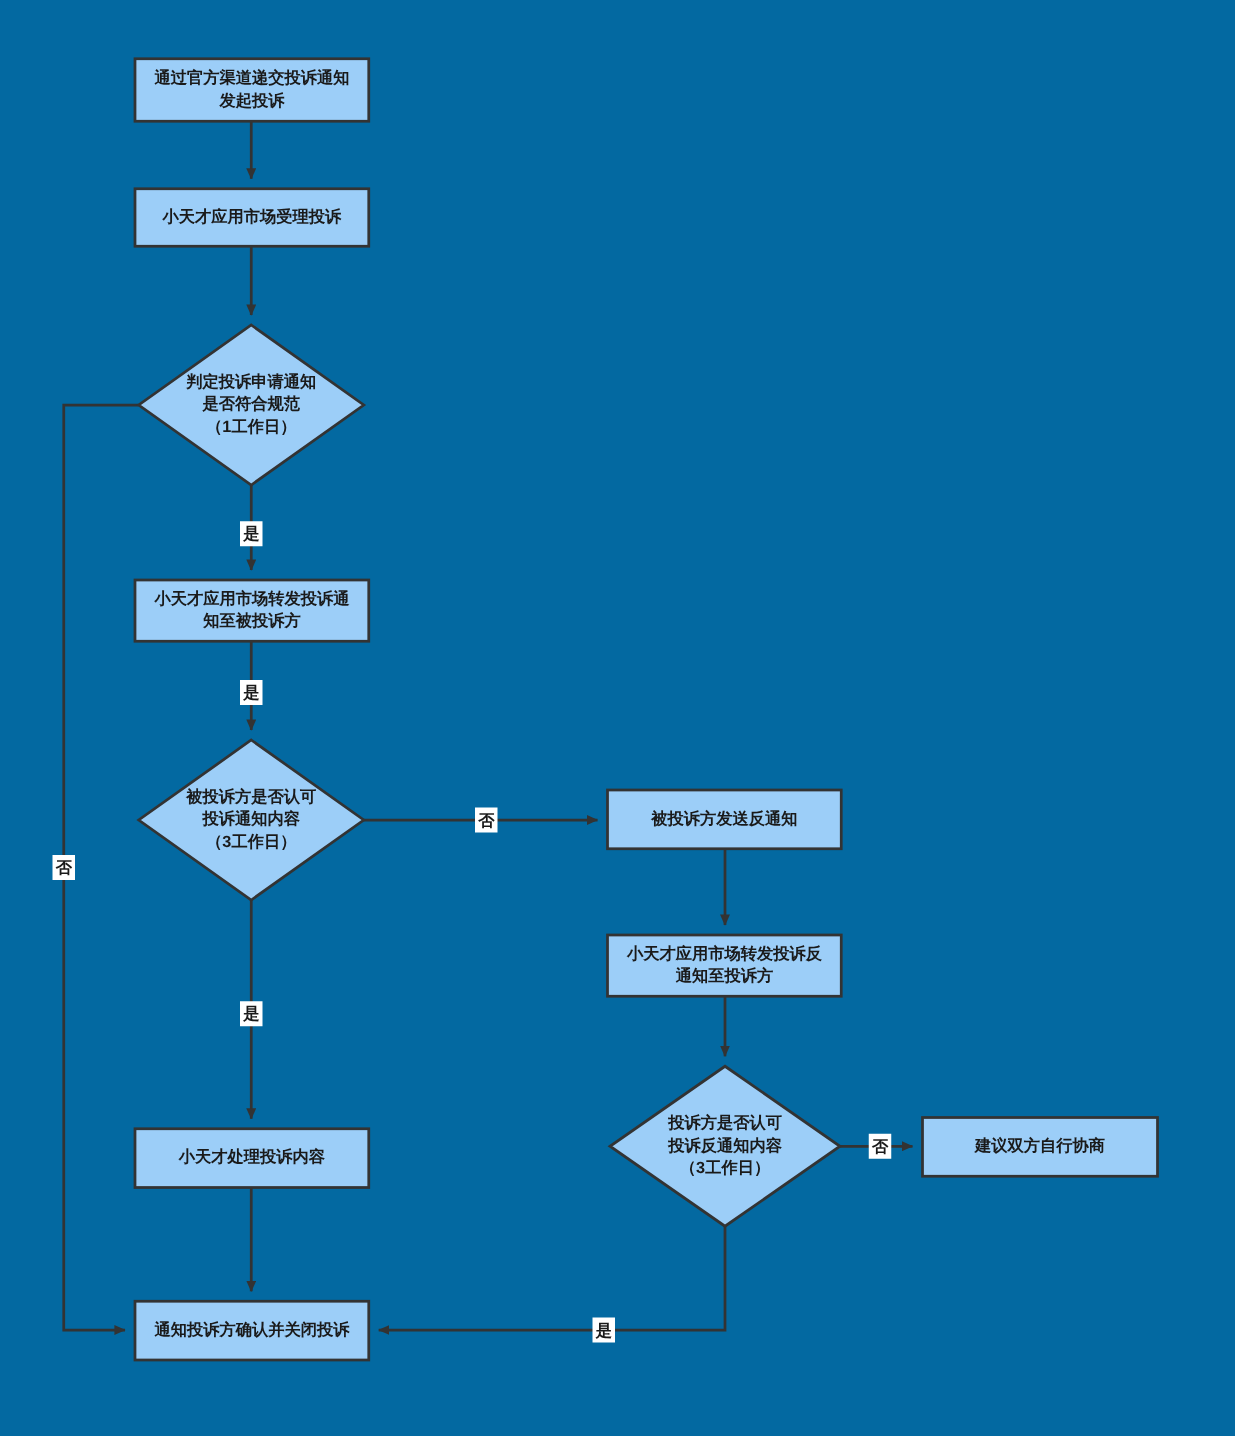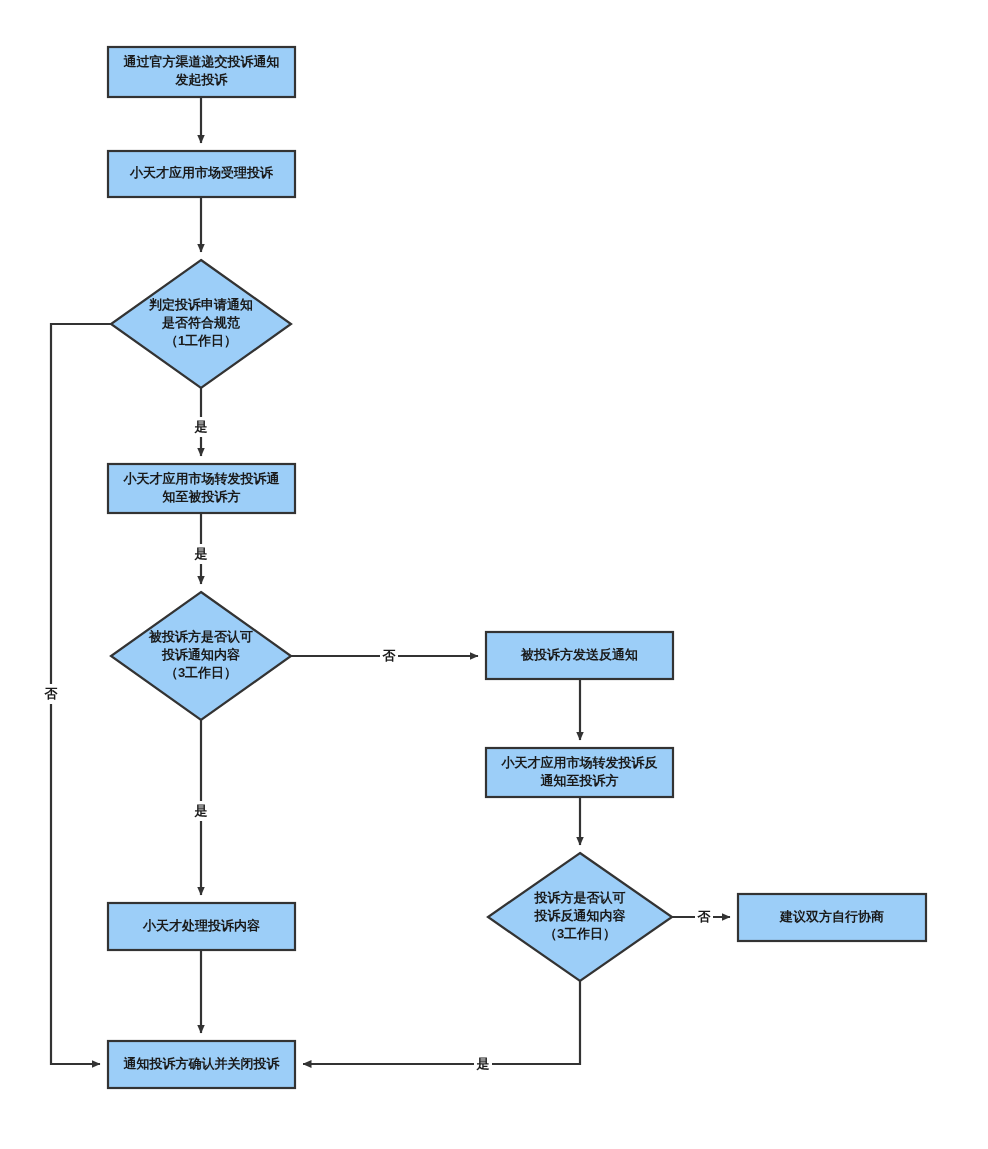--- a/index.html
+++ b/index.html
@@ -11,21 +11,21 @@
   body {
     width: 988px;
     height: 1149px;
     font-family: "Liberation Sans", "DejaVu Sans", sans-serif;
     overflow: hidden;
   }
   #flowchart-root {
     position: relative;
     width: 988px;
     height: 1149px;
-    background: #ffffff;
+    background: #0369a1;
   }
   svg#flow-svg {
     display: block;
     width: 988px;
     height: 1149px;
   }
   .node-shape {
     stroke: #333333;
     stroke-width: 2.2;
   }

